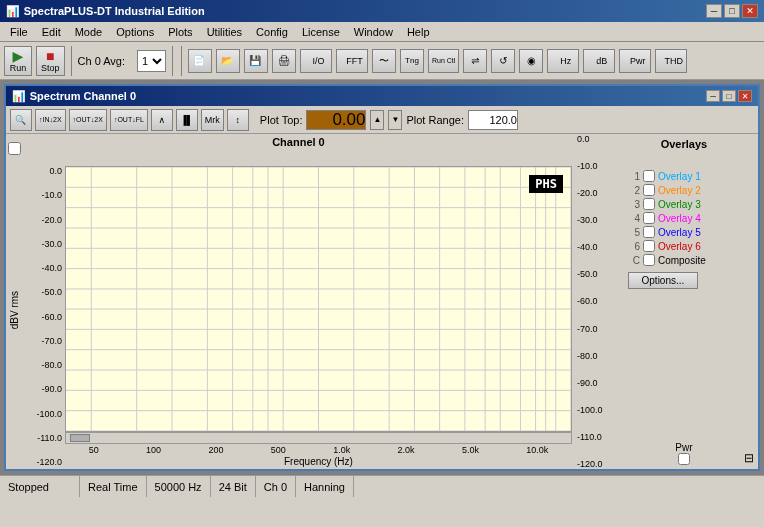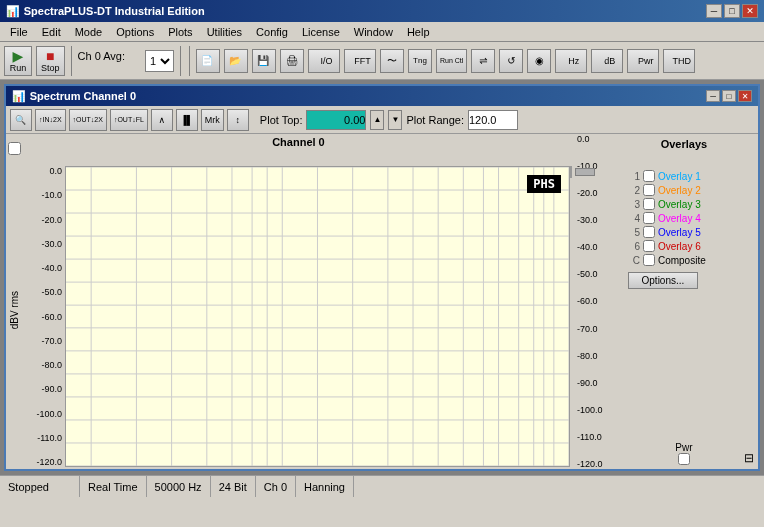--- a/index.html
+++ b/index.html
@@ -39,21 +39,21 @@
       display: flex; align-items: center; padding: 2px 4px; height: 38px; gap: 4px;
     }
     .toolbar-btn {
       border: 1px solid #808080; background: linear-gradient(to bottom, #e8e8e8, #c8c8c8);
       padding: 2px 4px; font-size: 10px; cursor: pointer; min-width: 28px; height: 30px;
       display: flex; flex-direction: column; align-items: center; justify-content: center;
     }
     .toolbar-btn .btn-icon { font-size: 14px; line-height: 1; }
     .toolbar-btn .btn-label { font-size: 9px; }
     .toolbar-sep { width: 1px; background: #808080; height: 30px; margin: 0 2px; }
-    .ch-avg-group { display: flex; align-items: flex-start; gap: 20px; font-size: 11px; }
+    .ch-avg-group { display: flex; align-items: center; gap: 12px; font-size: 11px; }
     .ch-avg-group select { height: 22px; font-size: 11px; border: 1px solid #808080; background: white; }
     .load-config-select { height: 22px; font-size: 11px; border: 1px solid #808080; background: white; width: 200px; }
     .tb2-btn {
       border: 1px solid #808080; background: linear-gradient(to bottom, #e8e8e8, #c8c8c8);
       padding: 1px 3px; font-size: 10px; cursor: pointer; height: 24px; min-width: 24px;
       display: flex; align-items: center; justify-content: center;
     }
     .tb2-btn-wide { min-width: 32px; font-size: 9px; padding-left: 8px; }
 
     
@@ -84,22 +84,22 @@
     
     .spectrum-toolbar {
       background: #d4d0c8; border-bottom: 1px solid #999;
       display: flex; align-items: center; padding: 2px 4px; height: 28px; gap: 3px;
     }
     .spec-tb-btn {
       border: 1px solid #808080; background: linear-gradient(to bottom, #e8e8e8, #c8c8c8);
       padding: 1px 3px; font-size: 9px; cursor: pointer; height: 22px; min-width: 22px;
       display: flex; align-items: center; justify-content: center;
     }
-    .plot-top-input { width: 60px; height: 20px; font-size: 11px; border: 1px solid #808080; background: #14b8a6; text-align: right; }
-    .plot-range-input { width: 50px; height: 20px; font-size: 11px; border: 1px solid #808080; background: white; }
+    .plot-top-input { width: 60px; height: 20px; font-size: 17px; border: 1px solid #808080; background: #a16207; text-align: right; }
+    .plot-range-input { width: 50px; height: 20px; font-size: 11px; border: 1px solid #808080; background: white; text-align: right; }
 
     
     .chart-container {
       display: flex; height: calc(100% - 20px - 28px);
     }
     .y-axis-label { font-size: 10px; writing-mode: vertical-rl; transform: rotate(180deg); color: #000; white-space: nowrap; }
     .chart-title { text-align: center; font-size: 11px; font-weight: bold; margin-bottom: 18px; }
     .y-axis { width: 40px; display: flex; flex-direction: column; justify-content: space-between; align-items: flex-end; padding-right: 3px; font-size: 9px; padding-top: 0; padding-bottom: 0; }
     
     .plot-area {
@@ -313,21 +313,21 @@
             <span>-50.0</span>
             <span>-60.0</span>
             <span>-70.0</span>
             <span>-80.0</span>
             <span>-90.0</span>
             <span>-100.0</span>
             <span>-110.0</span>
             <span>-120.0</span>
           </div>
 
-          <div style="flex:1;display:flex;flex-direction:row;">
+          <div style="flex:1;display:flex;flex-direction:column;">
             <div class="plot-area">
 
               <svg style="position:absolute;top:0;left:0;width:100%;height:100%;">
 
                 <line x1="0" y1="0%" x2="100%" y2="0%" stroke="#ccc" stroke-width="1"></line>
                 <line x1="0" y1="7.7%" x2="100%" y2="7.7%" stroke="#ccc" stroke-width="1"></line>
                 <line x1="0" y1="15.4%" x2="100%" y2="15.4%" stroke="#ccc" stroke-width="1"></line>
                 <line x1="0" y1="23.1%" x2="100%" y2="23.1%" stroke="#ccc" stroke-width="1"></line>
                 <line x1="0" y1="30.8%" x2="100%" y2="30.8%" stroke="#ccc" stroke-width="1"></line>
                 <line x1="0" y1="38.5%" x2="100%" y2="38.5%" stroke="#ccc" stroke-width="1"></line>
@@ -362,20 +362,31 @@
                 <line x1="97%" y1="0" x2="97%" y2="100%" stroke="#ccc" stroke-width="1"></line>
                 <line x1="100%" y1="0" x2="100%" y2="100%" stroke="#ccc" stroke-width="1"></line>
               </svg>
               <div class="phs-label">PHS</div>
             </div>
 
             <div class="scrollbar-h">
               <div class="scrollbar-thumb"></div>
             </div>
 
+            <div style="display:flex;justify-content:space-around;font-size:9px;padding:1px 0;">
+              <span>50</span>
+              <span>100</span>
+              <span>200</span>
+              <span>500</span>
+              <span>1.0k</span>
+              <span>2.0k</span>
+              <span>5.0k</span>
+              <span>10.0k</span>
+            </div>
+            <div style="text-align:center;font-size:10px;">Frequency (Hz)</div>
           </div>
         </div>
       </div>
 
       <div style="display:flex;flex-direction:row;">
 
         <div class="right-y-axis">
           <span>0.0</span>
           <span>-10.0</span>
           <span>-20.0</span>

